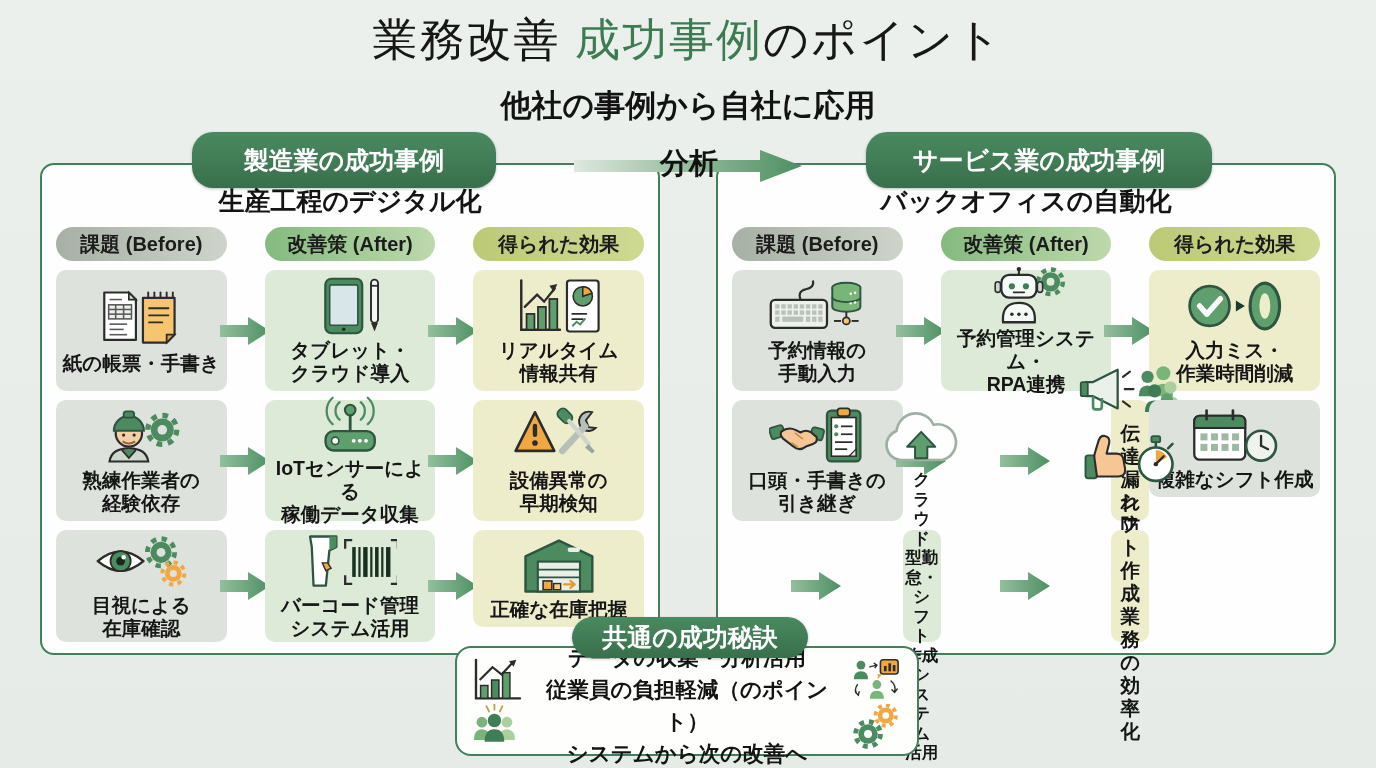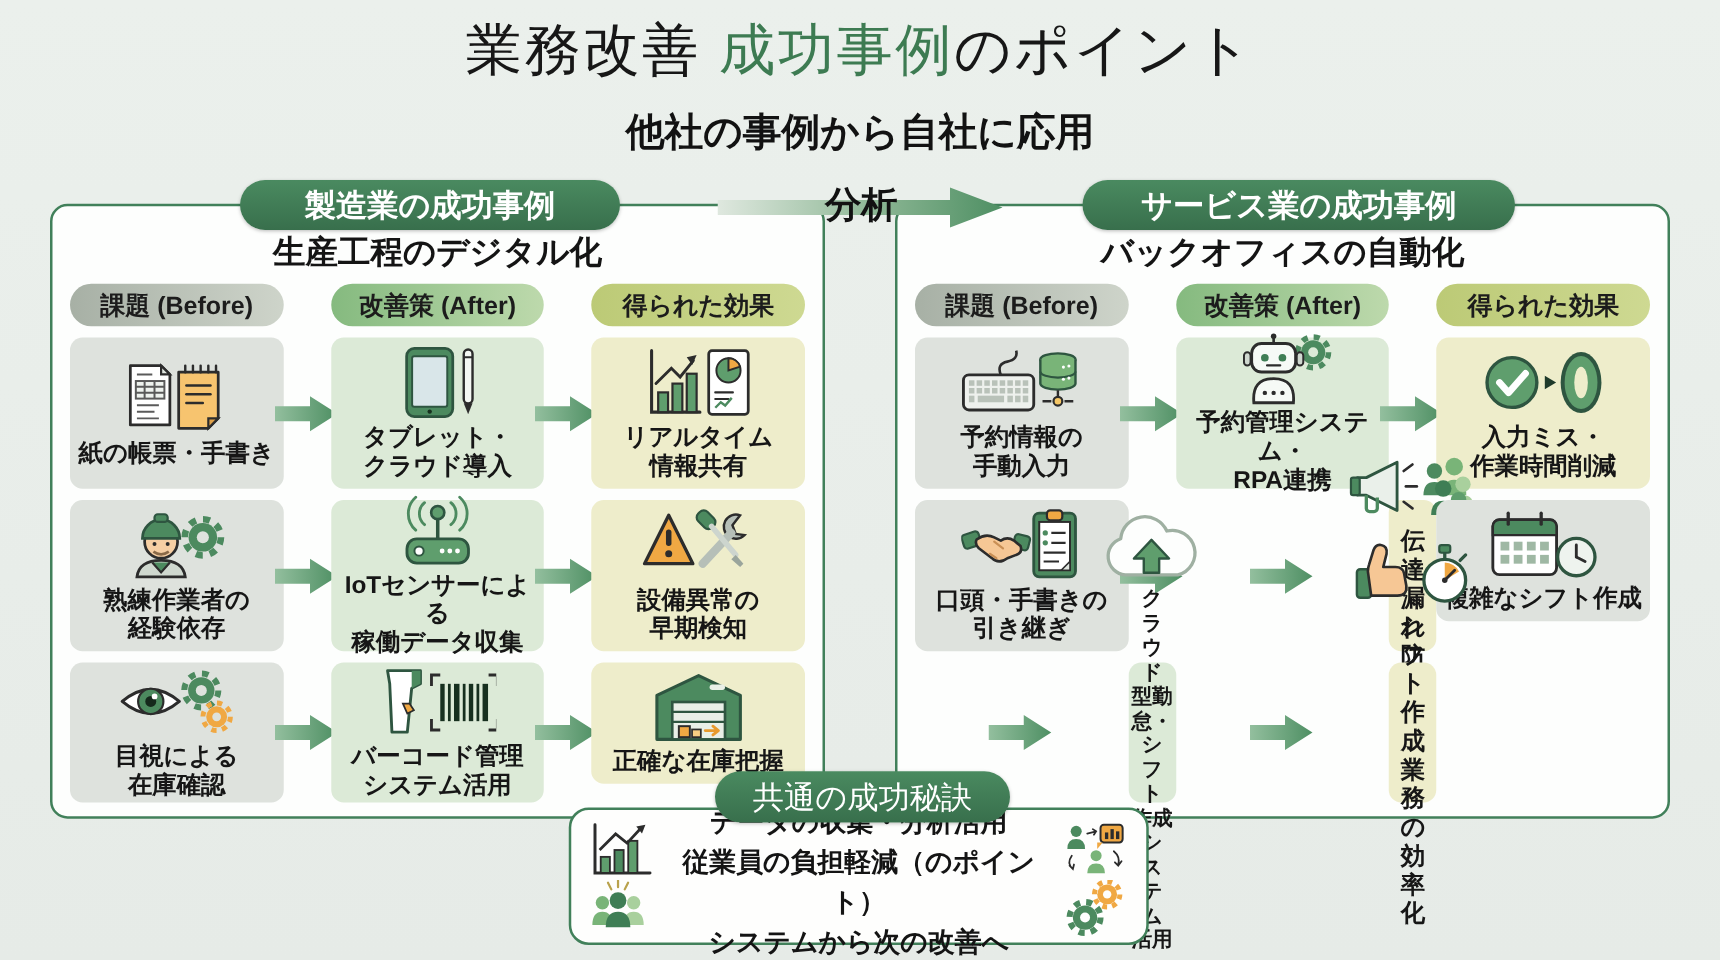--- a/index.html
+++ b/index.html
@@ -10,21 +10,21 @@
   .main-title{position:absolute;top:10px;left:0;width:100%;text-align:center;
     font-size:45px;font-weight:normal;letter-spacing:2px;color:#171717}
   .main-title .hl{color:#3d7b52}
   .subtitle{position:absolute;top:85px;left:0;width:100%;text-align:center;
     font-size:31px;font-weight:bold;color:#121212}
 
   .panel{position:absolute;top:163px;width:620px;height:492px;background:#fdfefd;
     border:2.5px solid #41805a;border-radius:14px;z-index:1}
   .panel.left{left:40px}
   .panel.right{left:716px}
-  .panel-pill{position:absolute;top:144px;height:40px;z-index:3;
+  .panel-pill{position:absolute;top:132px;height:56px;z-index:3;
     background:linear-gradient(180deg,#4a8a60,#386f4c);border-radius:21px;color:#fff;
     font-size:25px;font-weight:bold;display:flex;align-items:center;justify-content:center;
     box-shadow:0 1px 3px rgba(0,0,0,.25)}
   .panel-pill.left{left:192px;width:304px}
   .panel-pill.right{left:866px;width:346px}
 
   .flow{position:absolute;left:574px;top:147px;width:230px;height:38px;z-index:2}
   .flow svg{width:100%;height:100%;display:block}
   .flow-label{position:absolute;top:50%;left:50%;transform:translate(-50%,-54%);
     font-size:29px;font-weight:bold;color:#121212}
@@ -50,21 +50,21 @@
   .cell-label.tight{font-size:16.5px}
   .cell-label.snug{font-size:18px}
   .harrow{display:flex;align-items:center;justify-content:center}
   .harrow svg{width:52px;height:34px;margin:0 -8px;overflow:visible}
 
   .footer-box{position:absolute;left:455px;top:646px;width:464px;height:110px;z-index:5;
     background:#fefefd;border:2.5px solid #41805a;border-radius:16px;
     display:flex;align-items:center;gap:14px;padding:8px 10px}
   .footer-pill{position:absolute;left:572px;top:617px;width:236px;height:41px;z-index:6;
     background:linear-gradient(180deg,#4a8a60,#386f4c);border-radius:21px;color:#fff;
-    font-size:25px;font-weight:normal;display:flex;align-items:center;justify-content:center;
+    font-size:25px;font-weight:bold;display:flex;align-items:center;justify-content:center;
     box-shadow:0 1px 3px rgba(0,0,0,.25)}
   .footer-icons{width:62px;height:100%;display:flex;flex-direction:column;
     align-items:center;justify-content:space-between;padding:2px 0}
   .footer-text{flex:1;padding-top:12px;text-align:center;font-size:21.5px;font-weight:bold;
     line-height:1.48;color:#141414}
   .fic{display:block}
 </style>
 </head>
 <body>
 

